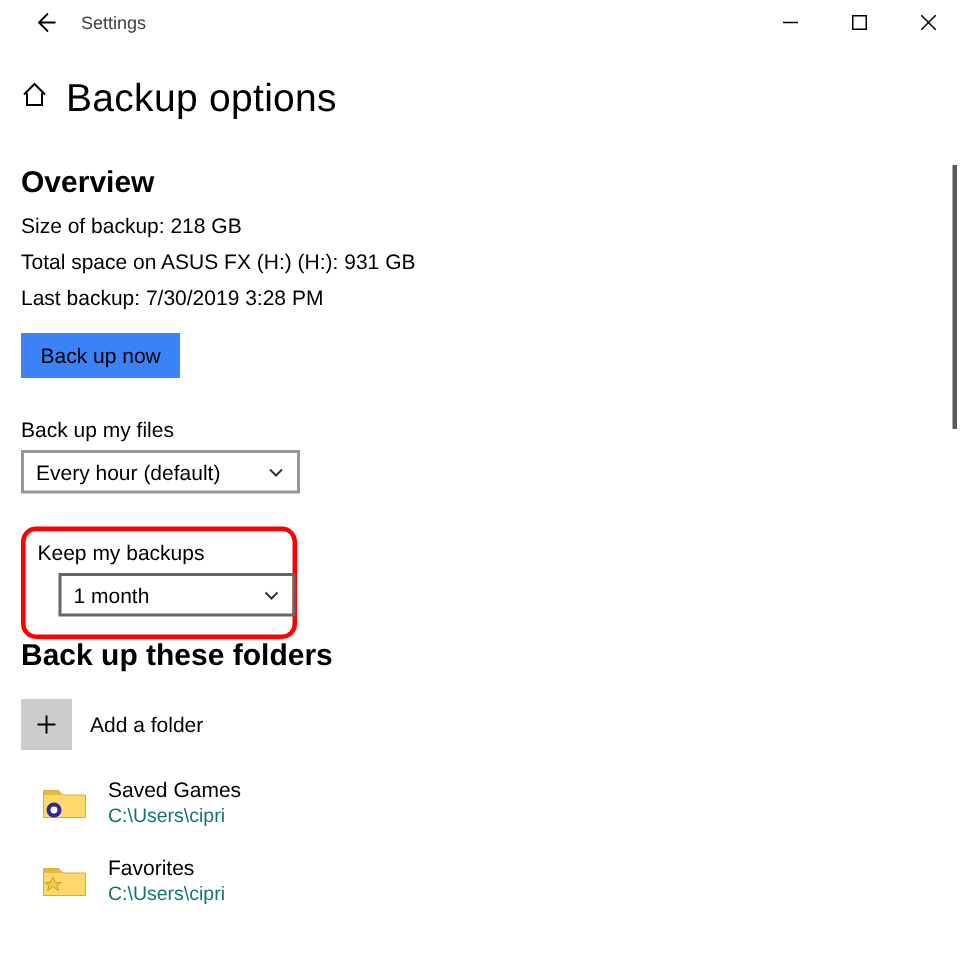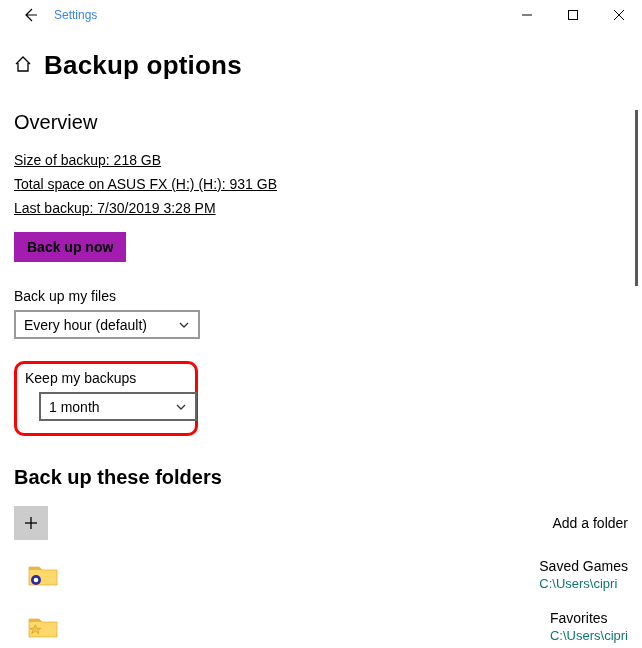--- a/index.html
+++ b/index.html
@@ -22,21 +22,21 @@
     .tb-back {
       width: 40px;
       height: 30px;
       display: flex;
       align-items: center;
       justify-content: flex-start;
       padding-left: 14px;
     }
     .tb-title {
       font-size: 12px;
-      color: #3b82f6;
+      color: #404040;
       margin-left: 6px;
     }
     .win-controls {
       position: absolute;
       right: 0;
       top: 0;
       display: flex;
     }
     .win-btn {
       width: 46px;
@@ -46,46 +46,44 @@
       justify-content: center;
     }
     .header {
       display: flex;
       align-items: center;
       padding: 20px 14px 10px 14px;
       gap: 12px;
     }
     .page-title {
       font-size: 26px;
-      font-weight: 700;
+      font-weight: 400;
       letter-spacing: 0.2px;
     }
     .content {
       padding: 20px 14px 0 14px;
     }
     .h2 {
       font-size: 20px;
-      font-weight: 400;
-      margin-bottom: 14px;
+      font-weight: 700;
+      margin-bottom: 4px;
     }
     .info-line {
       font-size: 14px;
       color: #000;
       line-height: 24px;
-      text-decoration: underline;
     }
     .btn {
-      background: #a21caf;
+      background: #3b82f6;
       border: none;
       font-size: 14px;
       padding: 7px 13px;
       margin-top: 12px;
       cursor: default;
       font-family: inherit;
-      font-weight: bold;
     }
     .section-label {
       font-size: 14px;
       margin-top: 26px;
       margin-bottom: 6px;
     }
     .select {
       display: flex;
       align-items: center;
       justify-content: space-between;
@@ -113,29 +111,27 @@
       margin-left: 4px;
     }
     .highlight-box .select {
       width: 158px;
       border: 2px solid #666666;
       margin-left: 18px;
     }
     .folders-heading {
       font-size: 20px;
       font-weight: 600;
-      margin-top: 30px;
       margin-bottom: 8px;
     }
     .folder-row {
       display: flex;
       align-items: center;
       height: 52px;
       gap: 12px;
-      justify-content: space-between;
     }
     .plus-box {
       width: 34px;
       height: 34px;
       background: #cccccc;
       display: flex;
       align-items: center;
       justify-content: center;
       margin-left: 0;
     }

